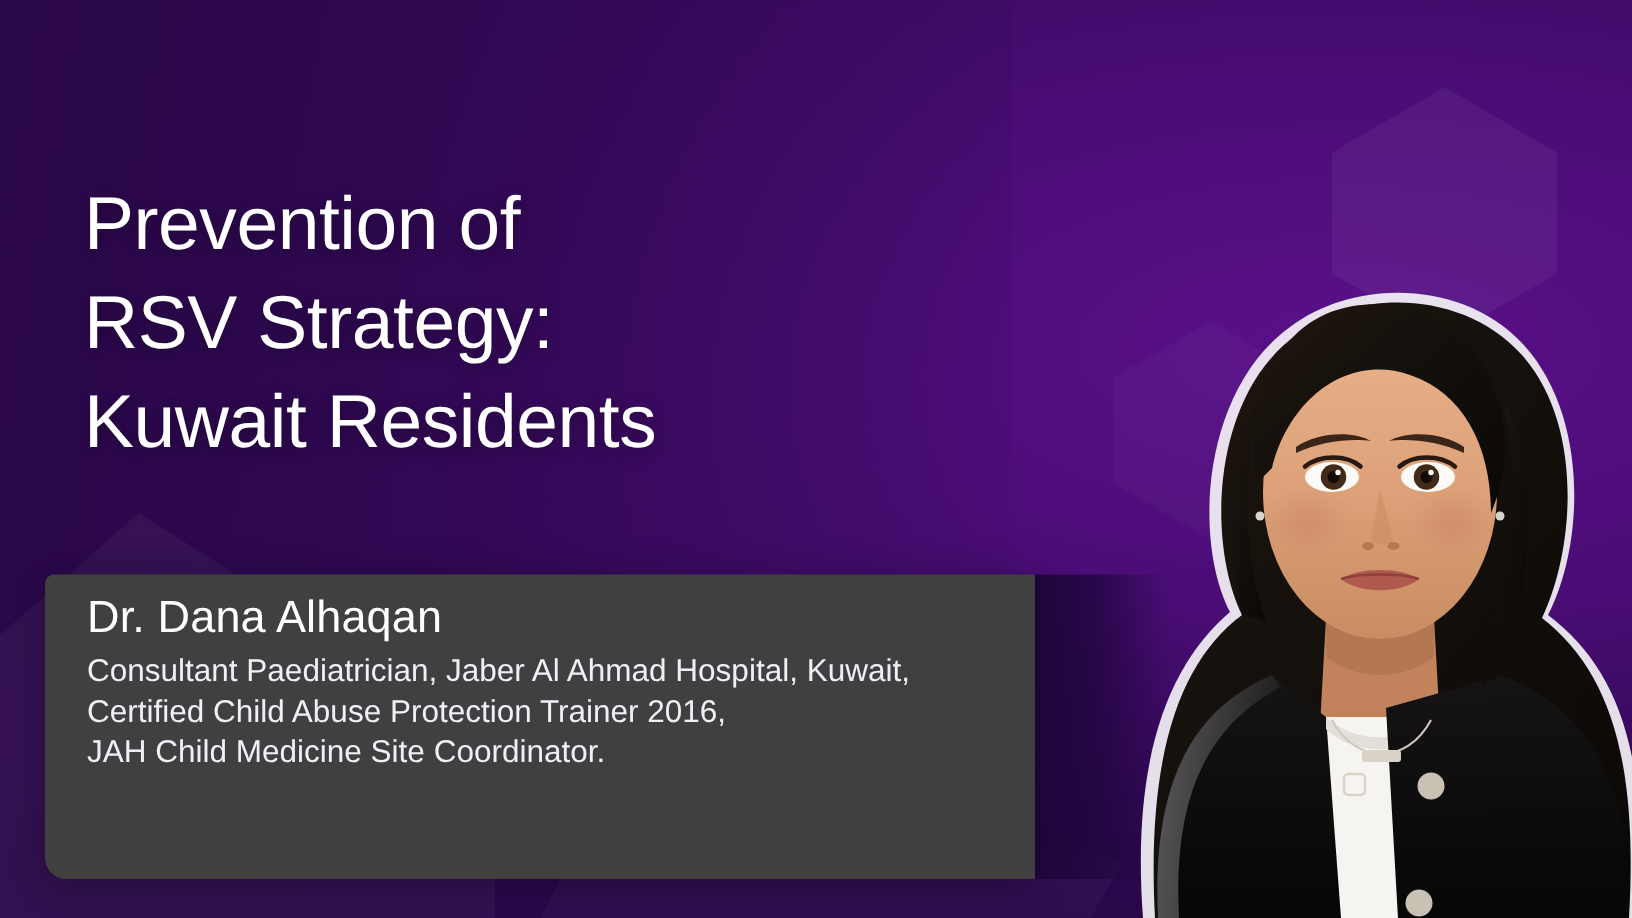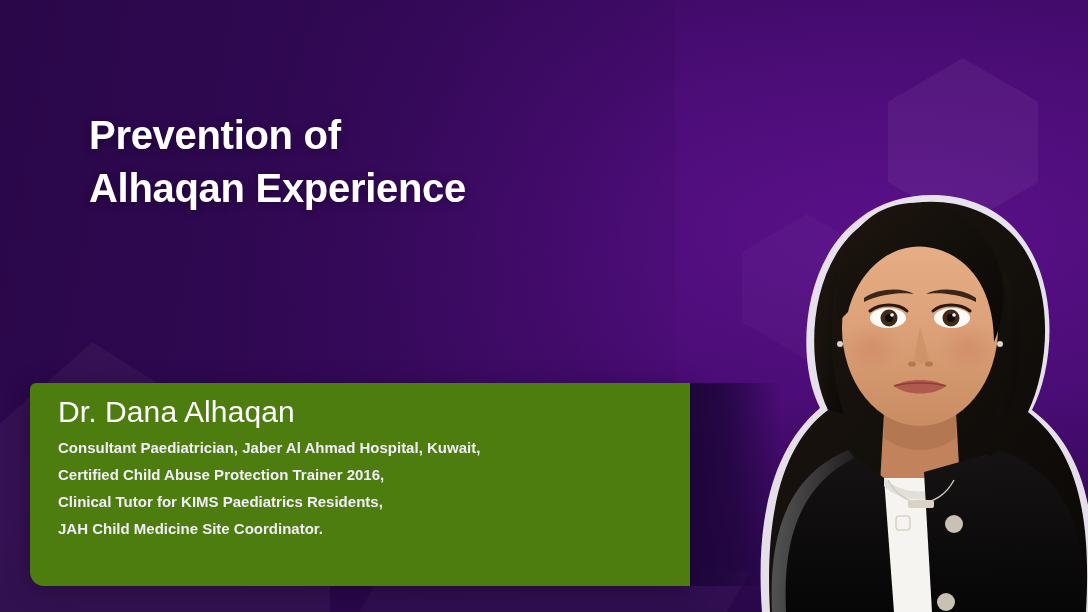--- a/index.html
+++ b/index.html
@@ -68,37 +68,36 @@
     clip-path: polygon(18% 0%, 100% 34%, 86% 100%, 0% 100%);
   }
 
   
   .title {
     position: absolute;
     left: 56px;
     top: 82px;
     width: 640px;
     color: #ffffff;
-    font-size: 40px;
-    font-weight: 700;
+    font-size: 50px;
+    font-weight: 400;
     line-height: 1.32;
     letter-spacing: -0.3px;
     text-shadow: 0 2px 10px rgba(0,0,0,0.35);
-    margin-left: 33px;
   }
   .title-line { display: block; white-space: nowrap; }
 
   
   .speaker-panel {
     position: absolute;
     left: 30px;
     top: 383px;
     width: 660px;
     height: 203px;
-    background: #4d7c0f;
+    background: #404040;
     border-radius: 6px 0 0 14px;
     box-shadow: 0 4px 26px rgba(0,0,0,0.30);
   }
   .speaker-panel::after {
     content: "";
     position: absolute;
     right: -90px; top: 0;
     width: 90px; height: 100%;
     background: linear-gradient(to right, #1d053a 0%, rgba(29,5,58,0.72) 45%, rgba(29,5,58,0) 100%);
   }
@@ -111,22 +110,22 @@
   .speaker-name {
     color: #ffffff;
     font-size: 30px;
     font-weight: 400;
     line-height: 1.24;
     letter-spacing: 0.1px;
     margin-bottom: 4px;
   }
   .speaker-lines {
     color: #f2eef8;
-    font-size: 15px;
-    font-weight: 700;
+    font-size: 21px;
+    font-weight: 400;
     line-height: 27px;
   }
   .speaker-line { display: block; white-space: nowrap; }
 
   
   .portrait {
     position: absolute;
     right: 0;
     bottom: 0;
     width: 400px;
@@ -144,30 +143,30 @@
   <div class="bg-left-wash"></div>
   <div class="bg-bottom-wash"></div>
 
   <div class="hexagon"></div>
   <div class="hexagon-2"></div>
   <div class="poly-left"></div>
   <div class="poly-bottom"></div>
 
   <h1 class="title">
     <span class="title-line">Prevention of</span>
-    <span class="title-line">Alhaqan Experience</span>
+    <span class="title-line">RSV Strategy:</span>
+    <span class="title-line">Kuwait Residents</span>
   </h1>
 
   <div class="speaker-panel">
     <div class="speaker-inner">
       <div class="speaker-name">Dr. Dana Alhaqan</div>
       <div class="speaker-lines">
         <span class="speaker-line">Consultant Paediatrician, Jaber Al Ahmad Hospital, Kuwait,</span>
         <span class="speaker-line">Certified Child Abuse Protection Trainer 2016,</span>
-        <span class="speaker-line">Clinical Tutor for KIMS Paediatrics Residents,</span>
         <span class="speaker-line">JAH Child Medicine Site Coordinator.</span>
       </div>
     </div>
   </div>
 
   <div class="portrait">
     <svg viewBox="0 0 400 500" preserveAspectRatio="xMidYMax meet">
       <defs>
         <linearGradient id="skin" x1="0" y1="0" x2="0" y2="1">
           <stop offset="0%" stop-color="#e8b089"></stop>

